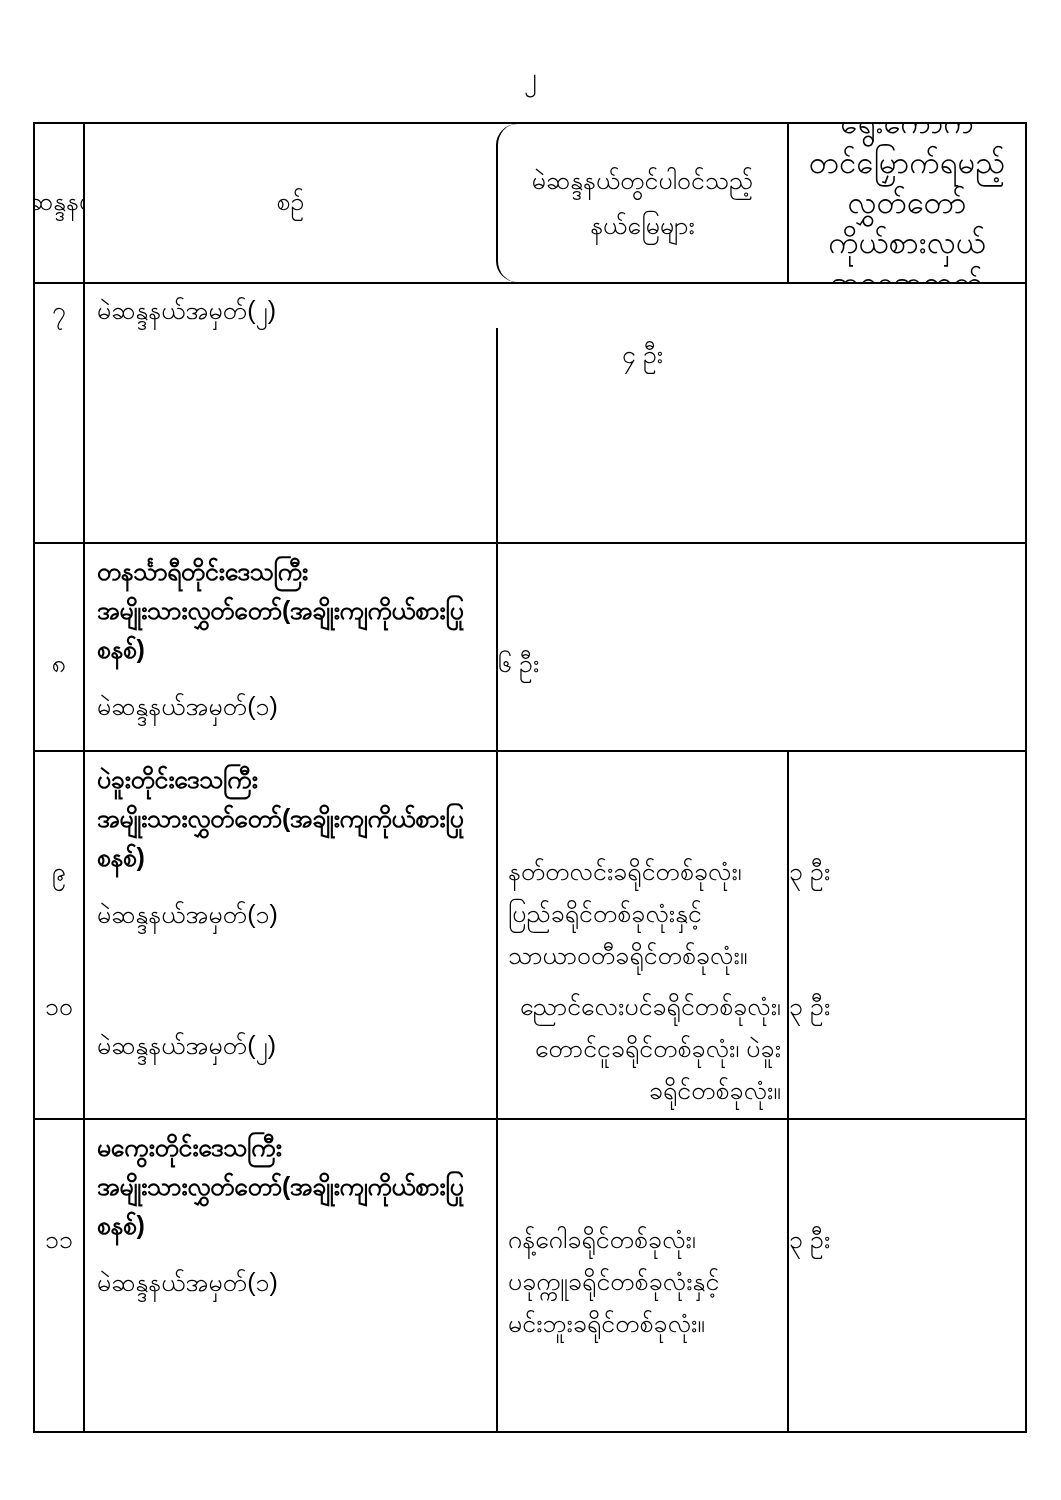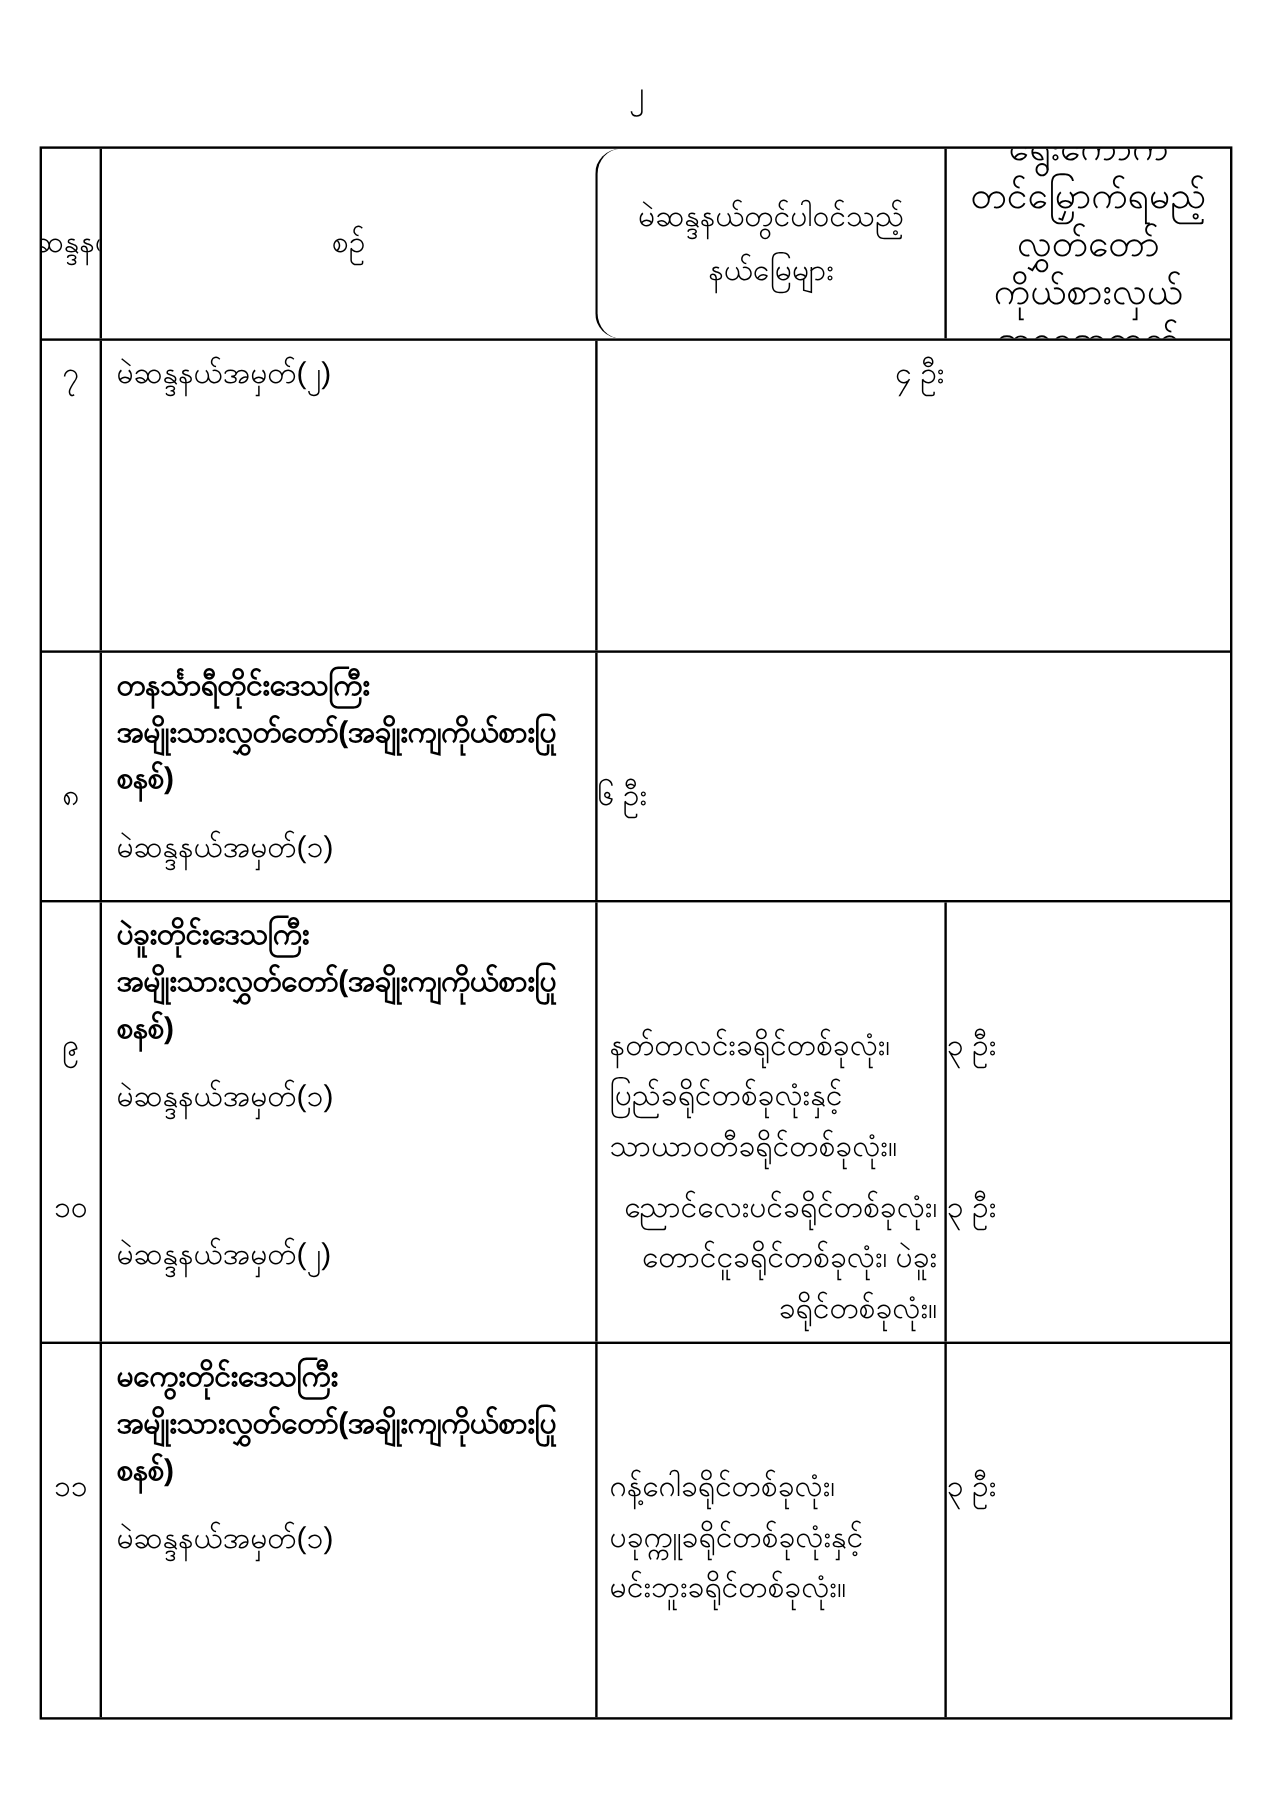--- a/index.html
+++ b/index.html
@@ -29,21 +29,21 @@
     text-align:center; white-space:pre-line;
   }
   .band-header .hdr-areas { line-height:45px;border-radius:21px; }
   .band-header .hdr-reps { line-height:40px; font-size:31px; }
 
   
   .band-row7 { height:260px; }
   .band-row7 .cell-no   { text-align:center; padding-top:10px; }
   .band-row7 .cell-constituency { padding:10px 8px 0 12px; }
   .band-row7 .cell-areas { padding:10px 6px 0 10px; white-space:pre-line; line-height:42px; }
-  .band-row7 .cell-reps { text-align:right; padding-top:10px; }
+  .band-row7 .cell-reps { text-align:center; padding-top:10px;margin-top:44px; }
 
   
   .band-section .cell-no { text-align:center; }
   .band-section .num { margin-top:98px; line-height:42px; }
   .band-section .num + .num { margin-top:93px; }
   .band-section .cell-constituency { padding:0 8px 0 12px; }
   .region-header {
     font-weight:bold; padding-top:8px; line-height:39px;
     white-space:pre-line; letter-spacing:-0.5px;
   }

